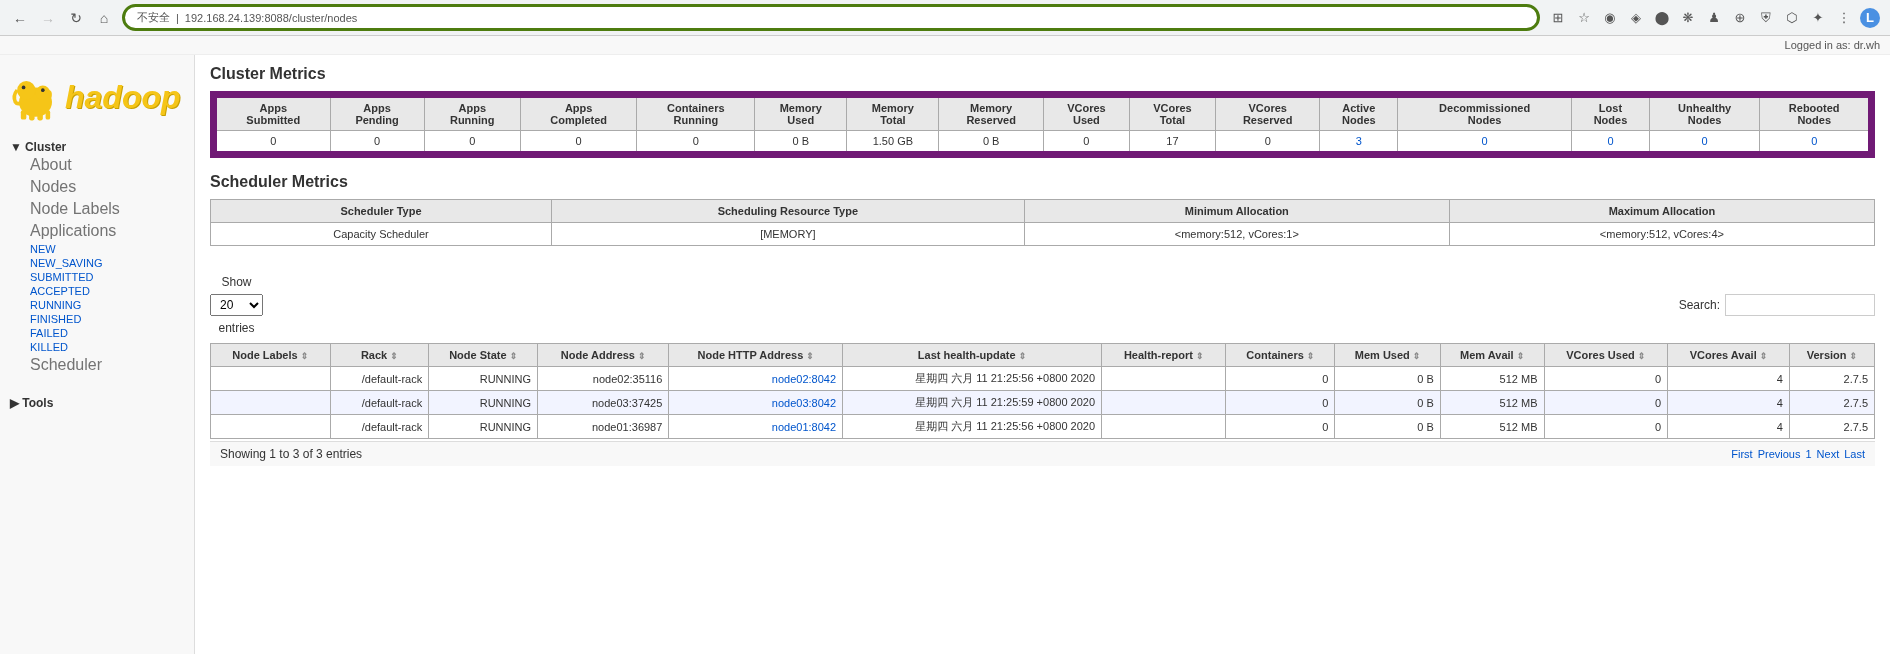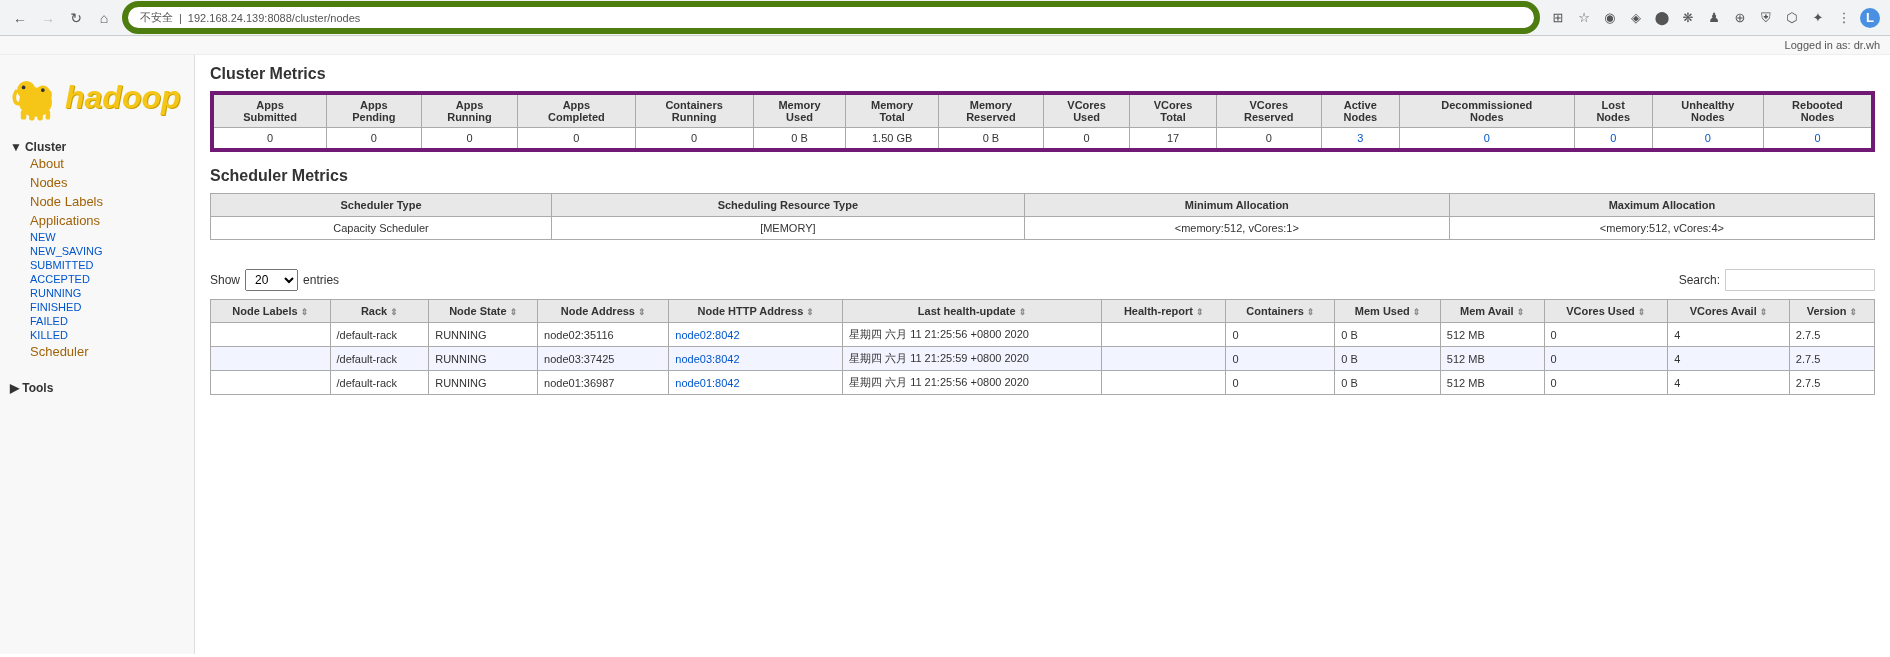--- a/index.html
+++ b/index.html
@@ -14,21 +14,21 @@
       align-items: center;
       gap: 8px;
       height: 36px;
     }
     .browser-nav-btn {
       width: 20px; height: 20px; border-radius: 50%; background: transparent;
       border: none; cursor: pointer; font-size: 14px; color: #555; display: flex; align-items: center; justify-content: center;
     }
     .browser-nav-btn:disabled { color: #bbb; cursor: default; }
     .address-bar {
-      flex: 1; border: 6px solid #4d7c0f; border-radius: 20px; padding: 3px 12px;
+      flex: 1; border: 3px solid #4d7c0f; border-radius: 20px; padding: 3px 12px;
       background: #fff; font-size: 12px; display: flex; align-items: center; gap: 6px;
     }
     .address-bar span { color: #555; font-size: 11px; }
     .address-url { color: #000; }
     .browser-icons { display: flex; gap: 6px; align-items: center; }
     .browser-icon { width: 20px; height: 20px; display: inline-flex; align-items: center; justify-content: center; font-size: 13px; color: #555; cursor: pointer; }
 
     
     .logged-in-bar {
       text-align: right;
@@ -49,41 +49,41 @@
       border-right: 1px solid #ddd;
       padding: 10px 0;
       background: #f8f8f8;
     }
     .sidebar-section { padding: 5px 10px; }
     .sidebar-section-header {
       font-weight: bold; font-size: 12px; cursor: pointer;
       display: flex; align-items: center; gap: 3px; color: #333;
     }
     .sidebar-link {
-      display: block; padding: 2px 20px; color: #a16207; text-decoration: none; font-size: 13px;
+      display: block; padding: 2px 20px; color: #737373; text-decoration: none; font-size: 16px;
     }
     .sidebar-subsection { padding-left: 10px; }
     .sidebar-sub-link {
       display: block; padding: 1px 10px; color: #0055cc; text-decoration: none; font-size: 11px;
     }
     .sidebar-tools { padding: 5px 10px; margin-top: 10px; }
 
     
     .content { flex: 1; padding: 10px 15px; }
 
     
     .page-title { text-align: center; font-size: 26px; font-weight: bold; margin-bottom: 15px; color: #333; }
 
     
     .section-title { font-size: 16px; font-weight: bold; margin-bottom: 8px; color: #333; }
 
     
     .metrics-table {
       width: 100%; border-collapse: collapse; font-size: 11px;
-      border: 4px solid #701a75;
+      border: 7px solid #701a75;
       margin-bottom: 15px;
       padding-left: 16px;
     }
     .metrics-table th {
       background: #e8e8e8;
       border: 1px solid #aaa;
       padding: 4px 6px;
       text-align: center;
       font-weight: bold;
     }
@@ -111,21 +111,21 @@
       border: 1px solid #aaa;
       padding: 5px 10px;
       text-align: center;
     }
 
     
     .table-controls {
       display: flex; justify-content: space-between; align-items: center;
       margin-bottom: 8px;
     }
-    .show-entries { display: flex; align-items: center; gap: 5px; font-size: 12px; }
+    .show-entries { display: flex; align-items: center; gap: 5px; font-size: 12px; flex-direction: column; }
     .show-entries select { padding: 2px 5px; font-size: 12px; }
     .search-box { display: flex; align-items: center; gap: 5px; font-size: 12px; }
     .search-box input { padding: 3px 6px; border: 1px solid #ccc; font-size: 12px; width: 150px; }
 
     
     .nodes-table {
       width: 100%; border-collapse: collapse; font-size: 11px;
       border: 1px solid #aaa;
       margin-bottom: 2px;
     }
@@ -133,21 +133,21 @@
       background: #e8e8e8;
       border: 1px solid #aaa;
       padding: 5px 6px;
       text-align: center;
       cursor: pointer;
     }
     .nodes-table th .sort-arrows { font-size: 9px; color: #888; }
     .nodes-table td {
       border: 1px solid #aaa;
       padding: 4px 6px;
-      text-align: left;
+      text-align: right;
       vertical-align: middle;
     }
     .nodes-table tr:nth-child(even) { background: #f2f4ff; }
     .nodes-table a { color: #0055cc; text-decoration: none; }
 
     
     .table-footer {
       display: flex; justify-content: space-between; align-items: center;
       font-size: 12px; padding: 5px 0;
       border-top: 1px solid #ddd;
@@ -400,15 +400,25 @@
       <td>0</td>
       <td>0 B</td>
       <td>512 MB</td>
       <td>0</td>
       <td>4</td>
       <td>2.7.5</td>
     </tr>
         </tbody>
     </table>
 
+    <div class="table-footer">
+      <span>Showing 1 to 3 of 3 entries</span>
+      <div class="pagination">
+        <a href="#">First</a>
+        <a href="#">Previous</a>
+        <a href="#">1</a>
+        <a href="#">Next</a>
+        <a href="#">Last</a>
+      </div>
+    </div>
 
   </div>
 </div>
 
 </body></html>

